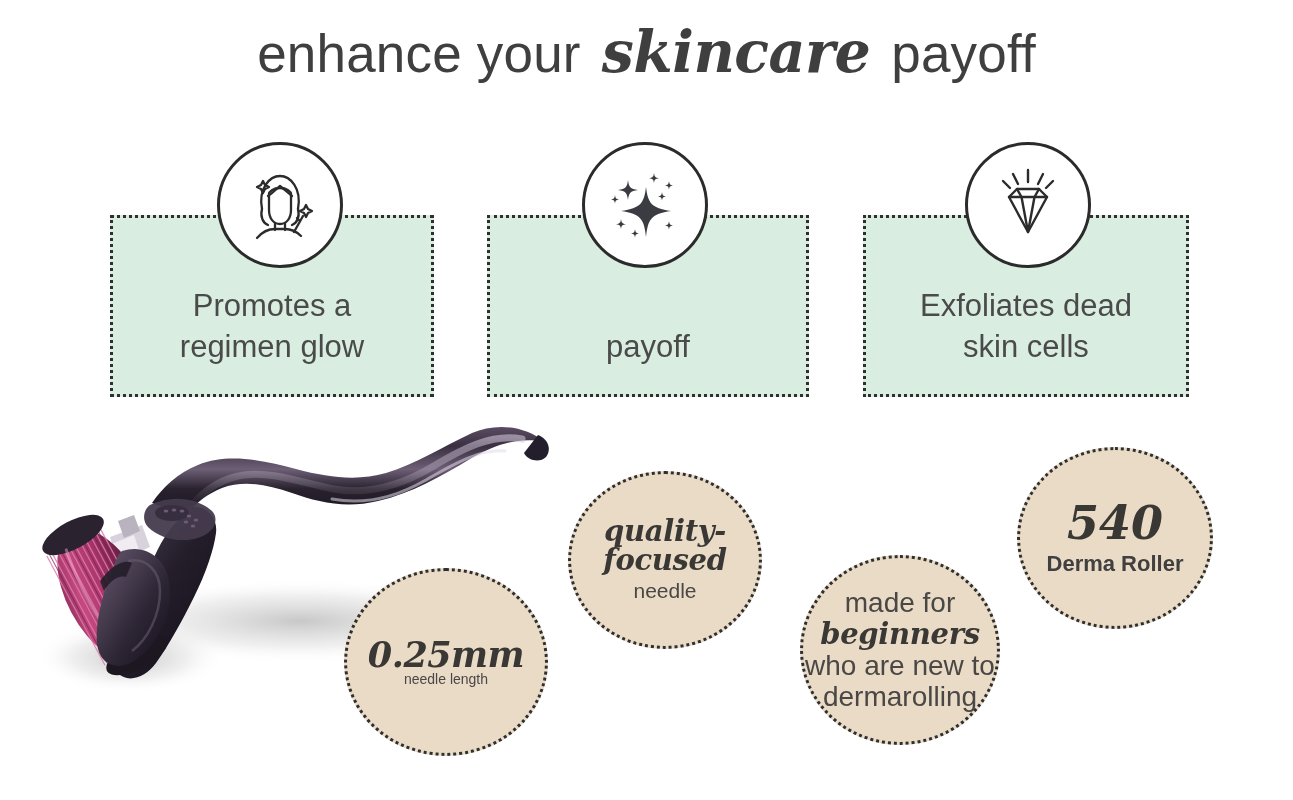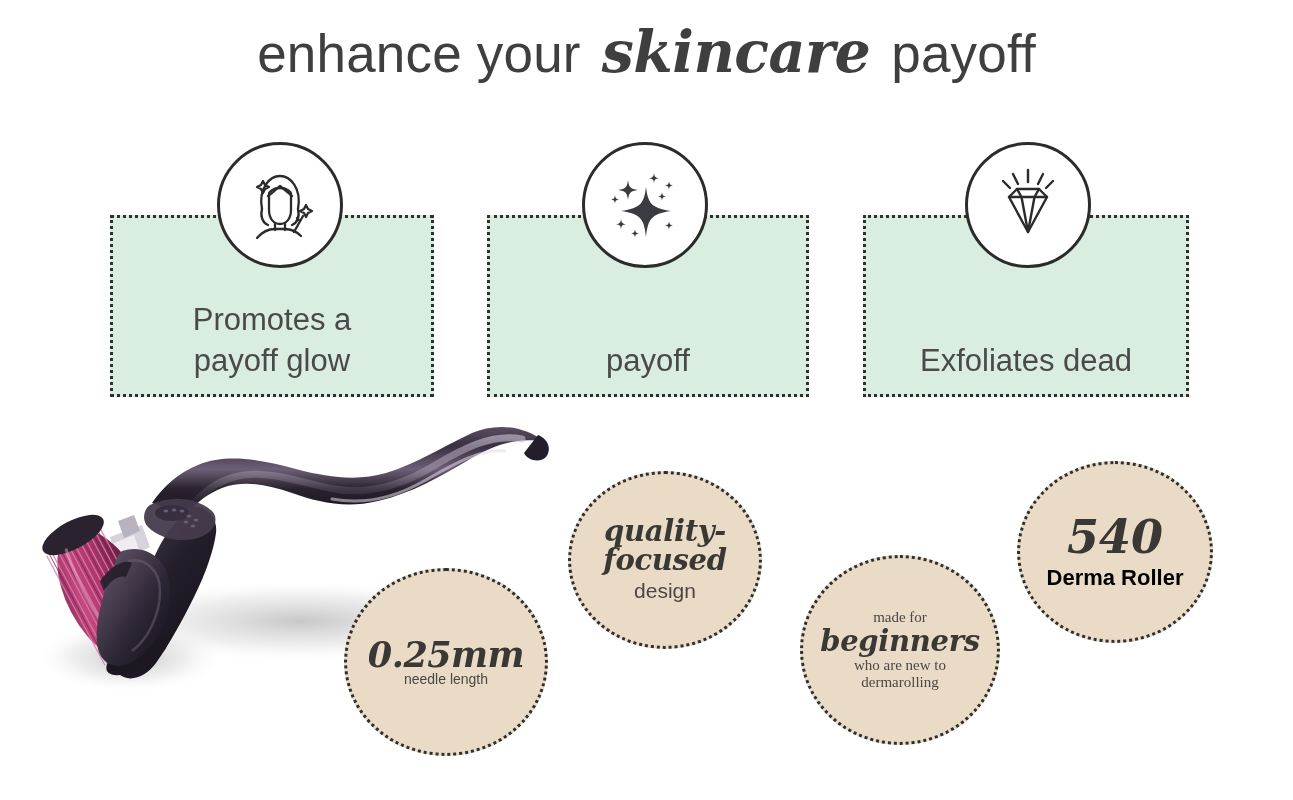--- a/index.html
+++ b/index.html
@@ -53,21 +53,21 @@
     box-sizing: border-box;
   }
   #card-1 { left: 110px;  width: 324px; }
   #card-2 { left: 487px;  width: 322px; }
   #card-3 { left: 863px;  width: 326px; padding-left: 48px; }
 
   .feature-label {
     position: absolute;
     left: 0;
     right: 0;
-    bottom: 12px;
+    bottom: 26px;
     text-align: center;
     font-size: 31px;
     line-height: 1.32;
     color: #4a4a4a;
     font-weight: 400;
   }
 
   
   .icon-badge {
     position: absolute;
@@ -107,21 +107,21 @@
     display: flex;
     flex-direction: column;
     align-items: center;
     justify-content: center;
     text-align: center;
     color: #3d3a37;
   }
   #badge-needle    { left: 344px;  top: 568px; width: 204px; height: 188px; }
   #badge-quality   { left: 568px;  top: 471px; width: 194px; height: 178px; }
   #badge-beginners { left: 800px;  top: 555px; width: 200px; height: 190px; }
-  #badge-540       { left: 1017px; top: 461px; width: 196px; height: 182px; }
+  #badge-540       { left: 1017px; top: 447px; width: 196px; height: 182px; }
 
   .badge-serif {
     font-family: "DejaVu Serif", "Liberation Serif", serif;
     font-weight: 700;
     font-style: italic;
     color: #3a3835;
     line-height: 1.0;
   }
   .badge-sans {
     font-family: "Liberation Sans", sans-serif;
@@ -129,39 +129,39 @@
     color: #4a4745;
     line-height: 1.12;
   }
 
   #badge-needle .badge-serif { font-size: 35px; letter-spacing: -0.5px; }
   #badge-needle .badge-sans  { font-size: 14px; margin-top: 0; }
 
   #badge-quality .badge-serif { font-size: 29px; letter-spacing: -0.3px; }
   #badge-quality .badge-sans  { font-size: 21px; margin-top: 4px; }
 
-  #badge-beginners .badge-sans  { font-size: 15px; font-family: Liberation Serif, serif; }
+  #badge-beginners .badge-sans  { font-size: 28px; }
   #badge-beginners .badge-serif { font-size: 29px; margin: 1px 0 1px 0; letter-spacing: -0.3px; text-align: right; }
 
   #badge-540 .badge-serif { font-size: 46px; letter-spacing: 0px; }
-  #badge-540 .badge-sans  { font-size: 22px; font-weight: 700; margin-top: 6px; color: #000000; }
+  #badge-540 .badge-sans  { font-size: 22px; font-weight: 700; margin-top: 6px; color: #404040; }
 </style>
 </head>
 <body>
 
 <div id="headline">
   <span class="light">enhance your</span>
   <span class="fancy">skincare</span>
   <span class="light">payoff</span>
 </div>
 
 <div class="feature-card" id="card-1">
   <div class="feature-label">
     <div>Promotes a</div>
-    <div>payoff glow</div>
+    <div>regimen glow</div>
   </div>
 </div>
 <div class="icon-badge" id="icon-badge-1">
   <svg width="86" height="86" viewBox="0 0 86 86" fill="none" stroke="#2b2b2b" stroke-width="2.3" stroke-linecap="round" stroke-linejoin="round">
 
     <path d="M25 47 C21 26, 33 14, 43 14 C53 14, 65 26, 61 47"></path>
 
     <path d="M25 47 C23 55, 26 61, 31 63"></path>
     <path d="M61 47 C63 55, 60 61, 55 63"></path>
 
@@ -198,20 +198,21 @@
     <path d="M16 36 C16.5 39.4, 17 39.9, 20 40.4 C17 40.9, 16.5 41.4, 16 44.6 C15.5 41.4, 15 40.9, 12 40.4 C15 39.9, 15.5 39.4, 16 36 Z"></path>
     <path d="M22 60 C22.6 64, 23.2 64.6, 27 65.2 C23.2 65.8, 22.6 66.4, 22 70 C21.4 66.4, 20.8 65.8, 17 65.2 C20.8 64.6, 21.4 64, 22 60 Z"></path>
     <path d="M70 62 C70.5 65.4, 71 65.9, 74 66.4 C71 66.9, 70.5 67.4, 70 70.6 C69.5 67.4, 69 66.9, 66 66.4 C69 65.9, 69.5 65.4, 70 62 Z"></path>
     <path d="M36 70 C36.5 73.4, 37 73.9, 40 74.4 C37 74.9, 36.5 75.4, 36 78.6 C35.5 75.4, 35 74.9, 32 74.4 C35 73.9, 35.5 73.4, 36 70 Z"></path>
   </svg>
 </div>
 
 <div class="feature-card" id="card-3">
   <div class="feature-label">
     <div>Exfoliates dead</div>
+    <div>skin cells</div>
   </div>
 </div>
 <div class="icon-badge" id="icon-badge-3">
   <svg width="86" height="86" viewBox="0 0 86 86" fill="none" stroke="#2b2b2b" stroke-width="2.4" stroke-linecap="round" stroke-linejoin="round">
 
     <path d="M43 8 L43 20"></path>
     <path d="M28 12 L33 22"></path>
     <path d="M58 12 L53 22"></path>
     <path d="M18 19 L25 26"></path>
     <path d="M68 19 L61 26"></path>
@@ -343,21 +344,21 @@
 </div>
 
 <div class="info-badge" id="badge-needle">
   <div class="badge-serif">0.25mm</div>
   <div class="badge-sans">needle length</div>
 </div>
 
 <div class="info-badge" id="badge-quality">
   <div class="badge-serif">quality-</div>
   <div class="badge-serif">focused</div>
-  <div class="badge-sans">design</div>
+  <div class="badge-sans">needle</div>
 </div>
 
 <div class="info-badge" id="badge-beginners">
   <div class="badge-sans">made for</div>
   <div class="badge-serif">beginners</div>
   <div class="badge-sans">who are new to</div>
   <div class="badge-sans">dermarolling</div>
 </div>
 
 <div class="info-badge" id="badge-540">

